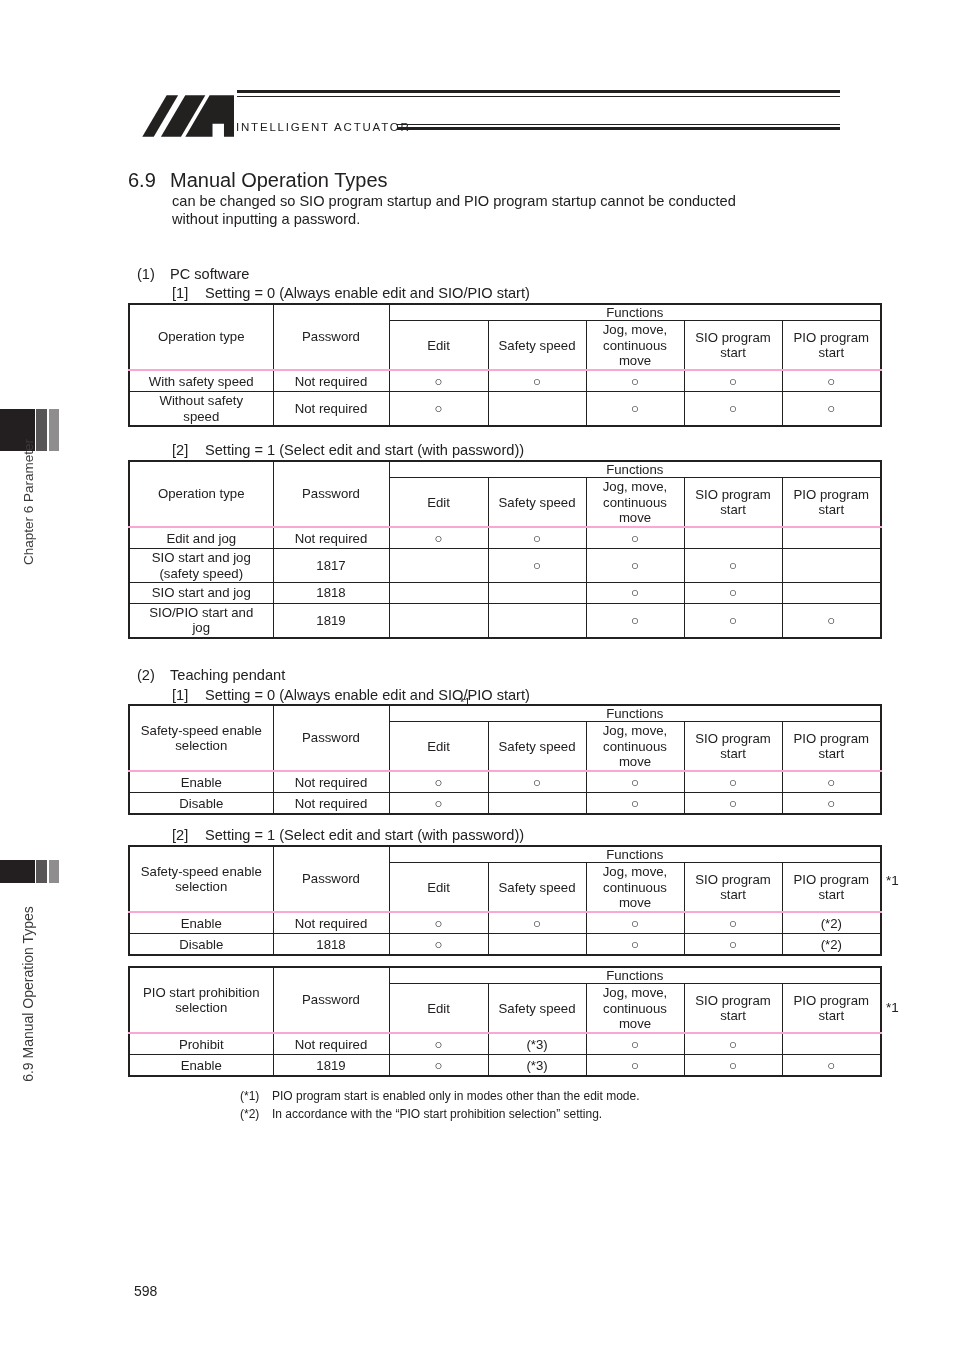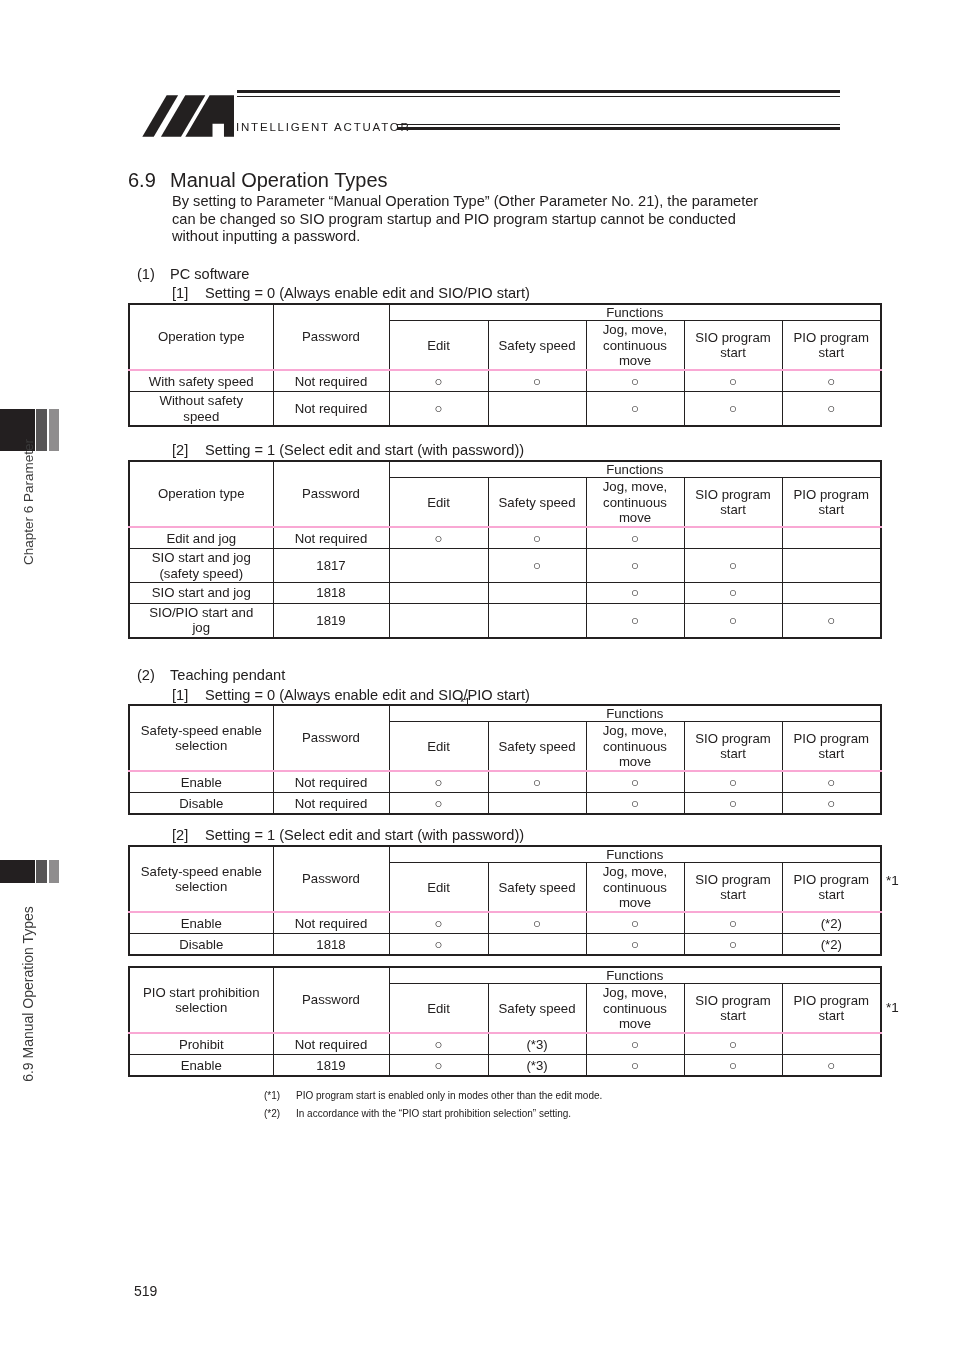--- a/index.html
+++ b/index.html
@@ -43,21 +43,21 @@
   table.ptable th, table.ptable td {
     border:1px solid #232020; font-weight:normal; text-align:center;
     vertical-align:middle; padding:1px 2px; line-height:1.16; white-space:pre-line;
   }
   table.ptable tr.fnrow th { height:14px; padding:0 2px; }
   table.ptable tr.labels th { height:44px; }
   table.ptable tbody td { height:18px; }
   table.ptable tbody tr:first-child td { border-top:2px solid #f9a8d4; }
   .side-note { position:absolute; left:758px; font-size:13.5px; }
 
-  .footnotes { position:absolute; left:264px; top:1087px; font-size:10px; line-height:18px; }
+  .footnotes { position:absolute; left:240px; top:1087px; font-size:12px; line-height:18px; }
   .footnotes .fm { display:inline-block; width:32px; }
   .pagenum { position:absolute; left:134px; top:1283px; font-size:14px; }
 </style>
 </head>
 <body>
 
 <div class="page">
 
   <svg class="abs" style="left:138px; top:92px;" width="96" height="45" viewBox="0 0 134 62">
     <polygon points="6,62 40,4 56,4 22,62" fill="#232020"></polygon>
@@ -81,21 +81,20 @@
   <div class="tabbar" style="top:860px; width:60px; height:23px;">
     <div class="seg" style="left:0;    width:35px; background:#231f20;"></div>
     <div class="seg" style="left:36px; width:11px; background:#575556;"></div>
     <div class="seg" style="left:49px; width:10px; background:#8f8d8e;"></div>
   </div>
   <div class="vtext" style="left:28px; top:994px; font-size:14px;">6.9 Manual Operation Types</div>
 
   <div class="title-num">6.9</div>
   <div class="title-txt">Manual Operation Types</div>
   <div class="intro">
-    <div>By setting to Parameter “Manual Operation Type” (Other Parameter No. 21), the parameter</div>
     <div>can be changed so SIO program startup and PIO program startup cannot be conducted</div>
     <div>without inputting a password.</div>
   </div>
 
   <div class="heading" style="left:137px; top:266px;">
     <span class="num">(1)</span><span>PC software</span>
   </div>
   <div class="heading" style="left:172px; top:285px;">
     <span class="num">[1]</span><span>Setting = 0 (Always enable edit and SIO/PIO start)</span>
   </div>
@@ -393,14 +392,14 @@
         </tbody>
       </table>
       <span class="side-note" style="top: 34px;">*1</span>
     </div>
 
   <div class="footnotes">
     <div><span class="fm">(*1)</span><span>PIO program start is enabled only in modes other than the edit mode.</span></div>
     <div><span class="fm">(*2)</span><span>In accordance with the “PIO start prohibition selection” setting.</span></div>
   </div>
 
-  <div class="pagenum">519</div>
+  <div class="pagenum">598</div>
 </div>
 
 </body></html>

